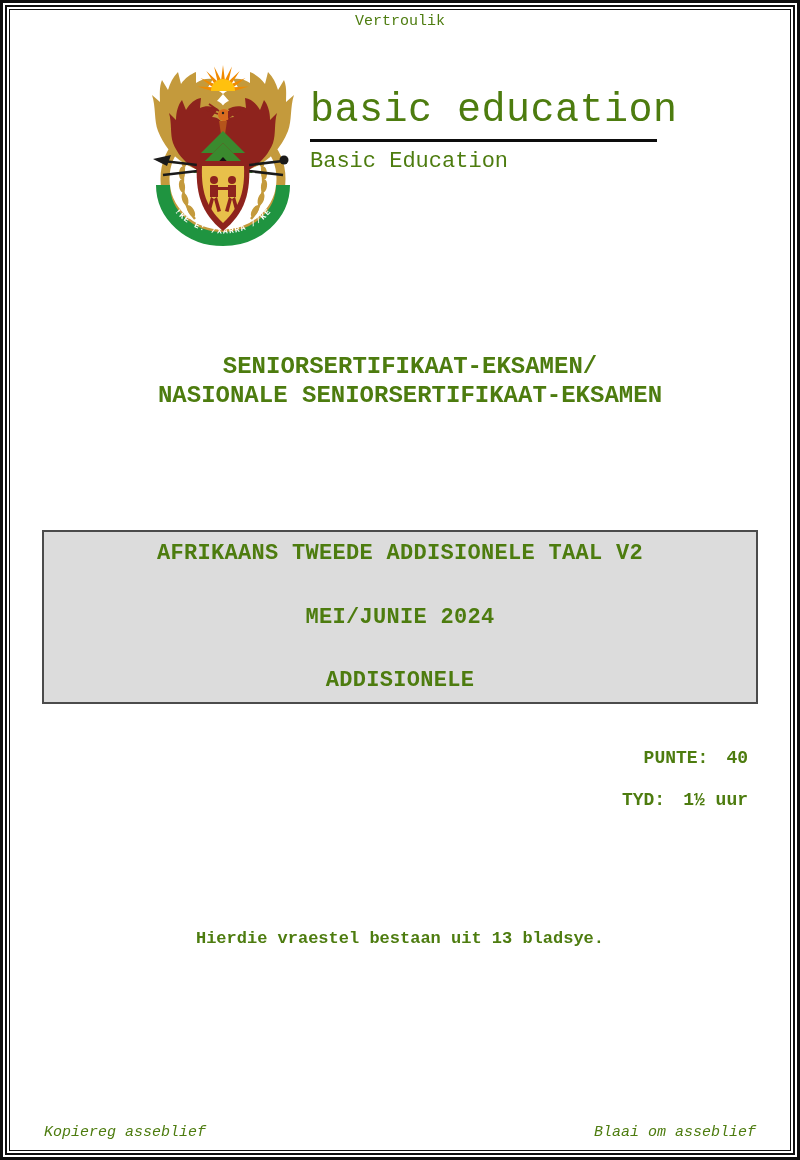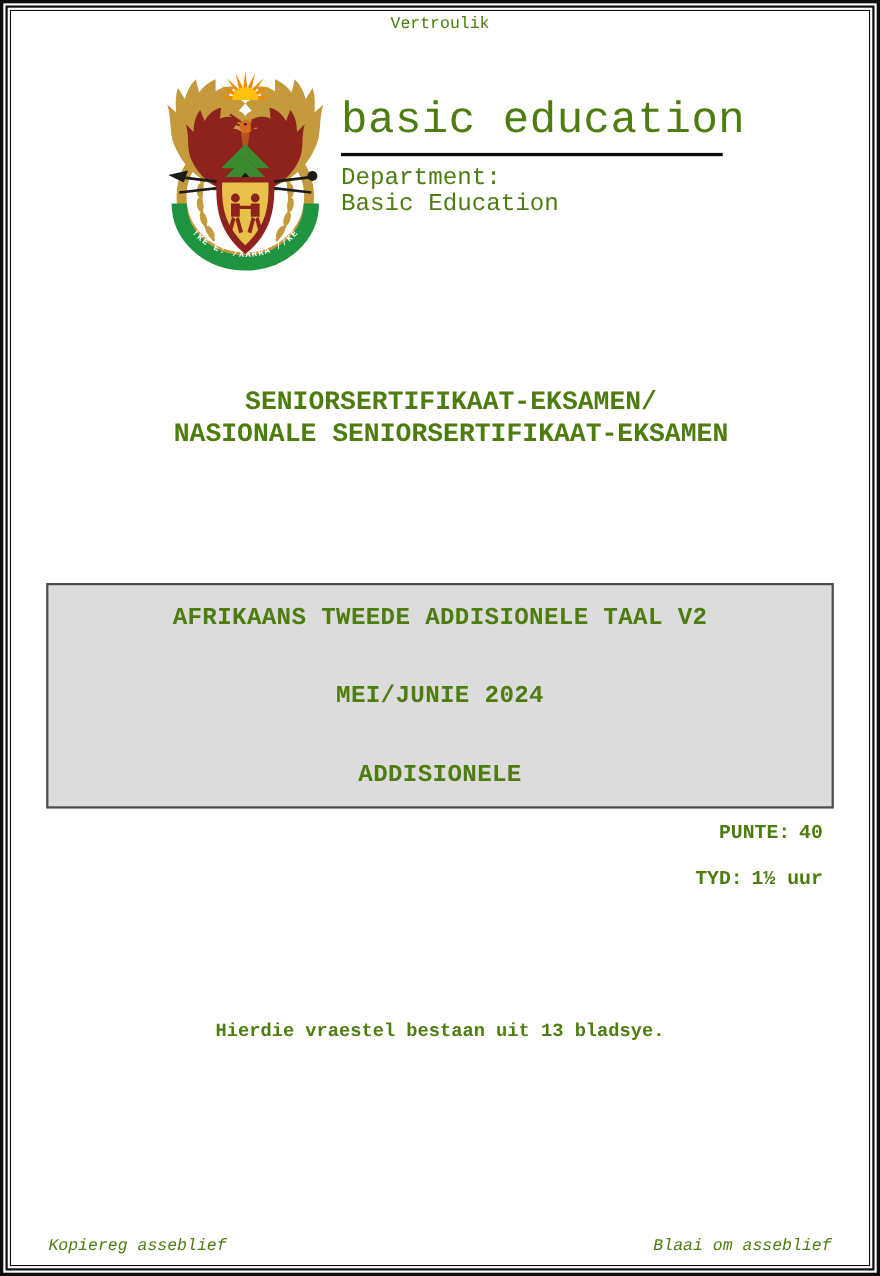--- a/index.html
+++ b/index.html
@@ -18,29 +18,29 @@
 
   .logo-text { position:absolute; left:310px; top:88px; width:370px; }
   .brand { font-size:40px; line-height:46px; letter-spacing:0.5px; }
   .brand-rule { width:347px; height:3px; background:#0d0d0d; margin-top:5px; }
   .dept { margin-top:8px; font-size:22px; line-height:24px; }
   .dept-bold { font-weight:bold; }
 
   .heading { position:absolute; top:352px; left:0; right:0; text-align:center; font-weight:bold; font-size:24px; line-height:29px;padding-left:20px; }
 
   .subject-box {
-    position:absolute; left:42px; top:530px; width:716px; height:205px; box-sizing:border-box;
+    position:absolute; left:42px; top:530px; width:716px; height:174px; box-sizing:border-box;
     background:#dcdcdc; border:2px solid #4b4b4b;
     display:flex; flex-direction:column; justify-content:space-evenly; align-items:center;
     font-weight:bold; font-size:22px; letter-spacing:0.3px;gap:30px;
   }
 
   .details { position:absolute; top:748px; right:52px; text-align:right; font-weight:bold; font-size:18px; }
   .details-row { margin-bottom:22px; white-space:nowrap; }
-  .details-label { margin-right:8px; }
+  .details-label { margin-right:18px; }
 
   .note { position:absolute; top:929px; left:0; right:0; text-align:center; font-weight:bold; font-size:17px; }
 
   .footer { position:absolute; top:1124px; left:44px; right:44px; display:flex; justify-content:space-between; font-style:italic; font-size:15px; }
 </style>
 </head>
 <body>
 
 <div class="page">
 
@@ -124,21 +124,20 @@
       <path d="M84,142 L88,156 L84.5,157 L81,144 Z"></path>
       <path d="M96,142 L92,156 L95.5,157 L99,144 Z"></path>
       <path d="M102,142 L106,156 L102.5,157 L99,144 Z"></path>
     </g>
   </svg>
 
   <div class="logo-text">
     <div class="brand">basic education</div>
     <div class="brand-rule"></div>
     <div class="dept">
-      <div>Department:</div>
       <div>Basic Education</div>
     </div>
   </div>
 
   <div class="heading">
     <div>SENIORSERTIFIKAAT-EKSAMEN/</div>
     <div>NASIONALE SENIORSERTIFIKAAT-EKSAMEN</div>
   </div>
 
   <div class="subject-box">

